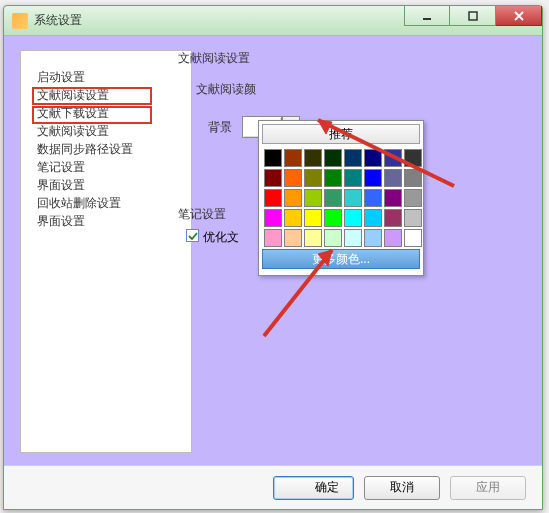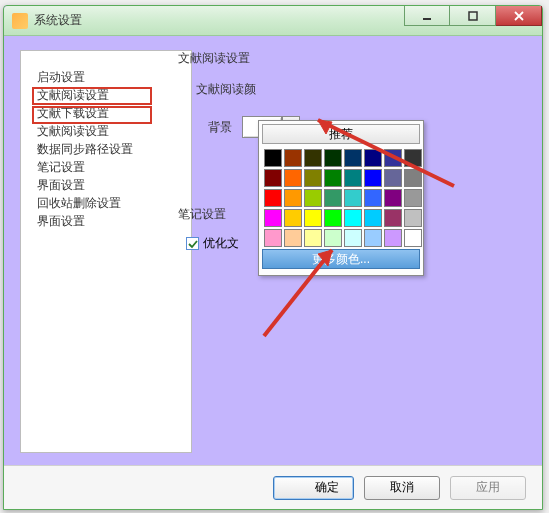--- a/index.html
+++ b/index.html
@@ -57,21 +57,21 @@
     box-shadow: inset 1px 1px 0 #fff, inset -1px -1px 0 #ddd;
     background:#fff;
   }
   .dropdownbtn {
     width:18px; height:22px; border:1px solid #888; margin-left:0;
     background:linear-gradient(to bottom,#f5f5f5,#dcdcdc);
     display:flex; align-items:center; justify-content:center; cursor:pointer;
   }
   .dropdownbtn svg { width:8px; height:6px; }
   .section2 { margin-top:68px; }
-  .checkboxrow { margin:12px 0 0 8px; display:flex; align-items:center; }
+  .checkboxrow { margin:6px 0 0 8px; display:flex; }
   .checkbox { width:13px; height:13px; border:1px solid #5a8ed6; background:#fff; display:inline-flex; align-items:center; justify-content:center; margin-right:4px; cursor:pointer;}
   .checkbox svg { width:10px; height:10px; }
   .footer {
     position:absolute; left:0; right:0; bottom:0; height:44px;
     border-top:1px solid #d0d0d0; background:#f6f6f6;
     display:flex; align-items:center; padding-right:16px; justify-content:flex-end; gap:10px;
   }
   .btn {
     min-width:76px; height:24px; border:1px solid #8a8a8a;
     background:linear-gradient(to bottom,#fefefe,#e7e7e7);

